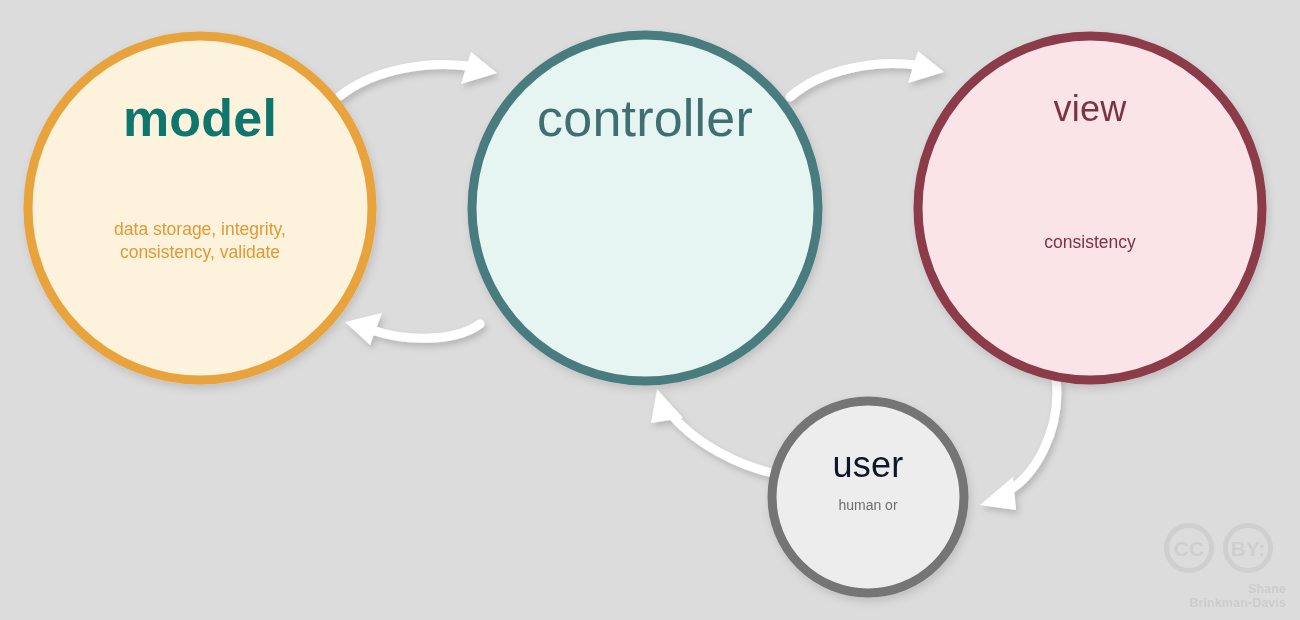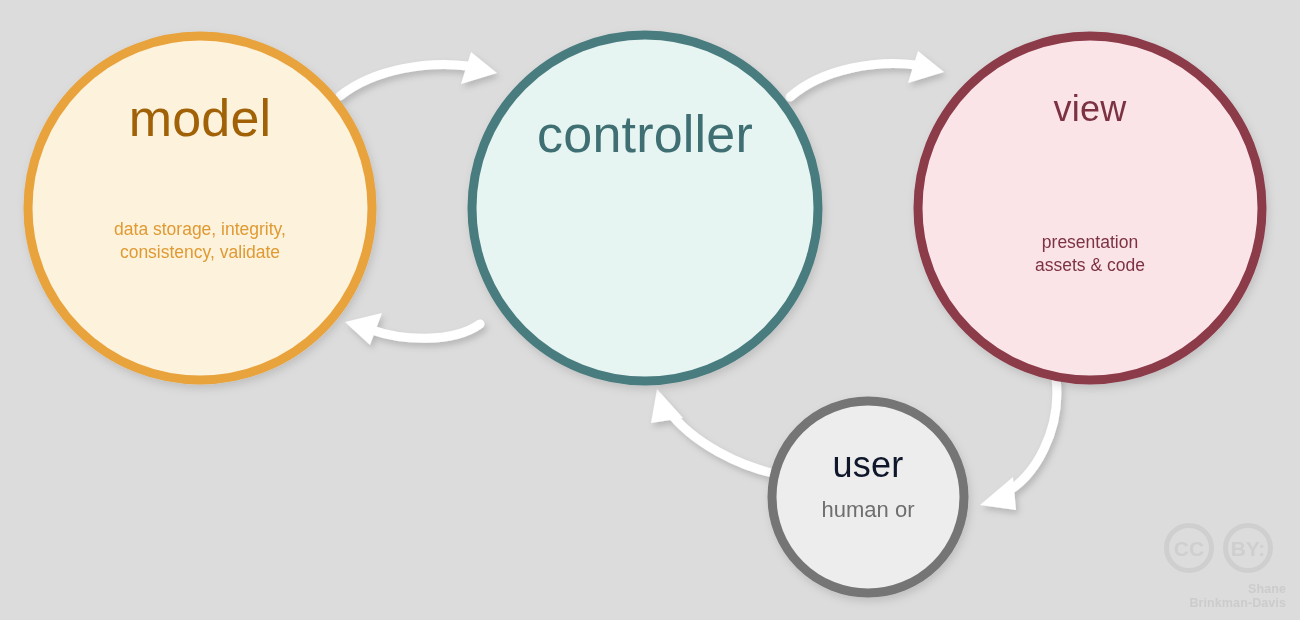--- a/index.html
+++ b/index.html
@@ -69,36 +69,35 @@
       <path d="M 790 97 C 823 68, 878 60, 916 65" fill="none" stroke="#ffffff" stroke-width="9" stroke-linecap="round"></path>
       <path d="M 944 72 L 908 83 L 918 51 Z" fill="#ffffff"></path>
     </g>
 
     <circle cx="200" cy="208" r="172" fill="#fdf2dc" stroke="#e8a33d" stroke-width="9" filter="url(#circleShadow)"></circle>
     <circle cx="645" cy="208" r="173" fill="#e6f4f2" stroke="#4a7c7e" stroke-width="9" filter="url(#circleShadow)"></circle>
     <circle cx="1090" cy="208" r="172" fill="#fbe4e8" stroke="#8c3a4a" stroke-width="9" filter="url(#circleShadow)"></circle>
     <circle cx="868" cy="497" r="96" fill="#ededed" stroke="#757575" stroke-width="9" filter="url(#circleShadow)"></circle>
   </svg>
 
-  <div class="node-label title" style="left:0;top:88px;width:400px;font-size:52px;color:#a16207;">model</div>
+  <div class="node-label title" style="left:0;top:88px;width:400px;font-size:52px;color:#0f766e;font-weight:bold;">model</div>
   <div class="node-label desc" style="left:0;top:218px;width:400px;font-size:17.5px;color:#e09a33;">
     <div>data storage, integrity,</div>
     <div>consistency, validate</div>
   </div>
 
-  <div class="node-label title" style="left:445px;top:104px;width:400px;font-size:52px;color:#3f6f72;">controller</div>
+  <div class="node-label title" style="left:445px;top:88px;width:400px;font-size:52px;color:#3f6f72;">controller</div>
 
   <div class="node-label title" style="left:890px;top:88px;width:400px;font-size:36px;color:#7d3242;">view</div>
   <div class="node-label desc" style="left:890px;top:231px;width:400px;font-size:17.5px;color:#7d3242;">
-    <div>presentation</div>
-    <div>assets &amp; code</div>
+    <div>consistency</div>
   </div>
 
   <div class="node-label title" style="left:718px;top:444px;width:300px;font-size:36px;color:#0f172a;">user</div>
-  <div class="node-label desc" style="left:718px;top:496px;width:300px;font-size:22px;color:#6e6e6e;">
+  <div class="node-label desc" style="left:718px;top:496px;width:300px;font-size:14px;color:#6e6e6e;">
     <div>human or</div>
   </div>
 
   <svg id="cc-badge" viewBox="0 0 126 88">
     <g>
       <circle cx="29" cy="26" r="22.5" fill="none" stroke="#cfcfcf" stroke-width="5"></circle>
       <text x="29" y="34" text-anchor="middle" fill="#cfcfcf" font-family="Liberation Sans, sans-serif" font-size="21" font-weight="bold">CC</text>
     </g>
     <g>
       <circle cx="88" cy="26" r="22.5" fill="none" stroke="#cfcfcf" stroke-width="5"></circle>

